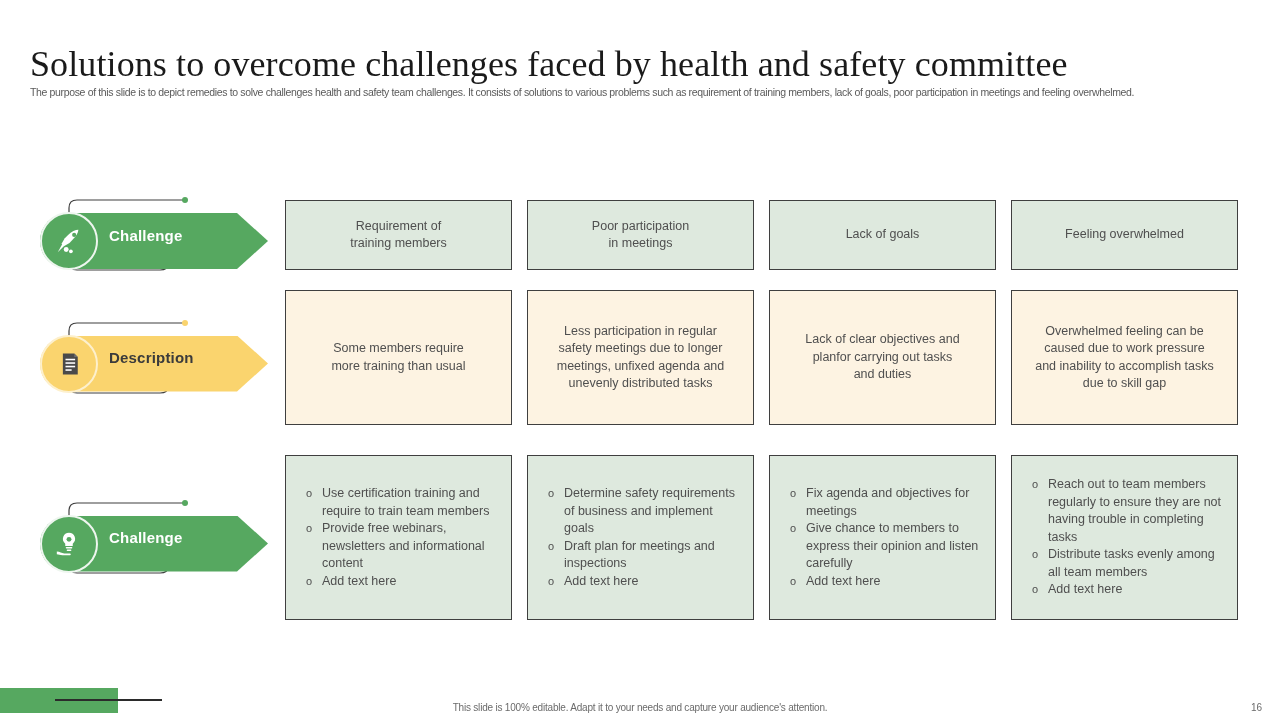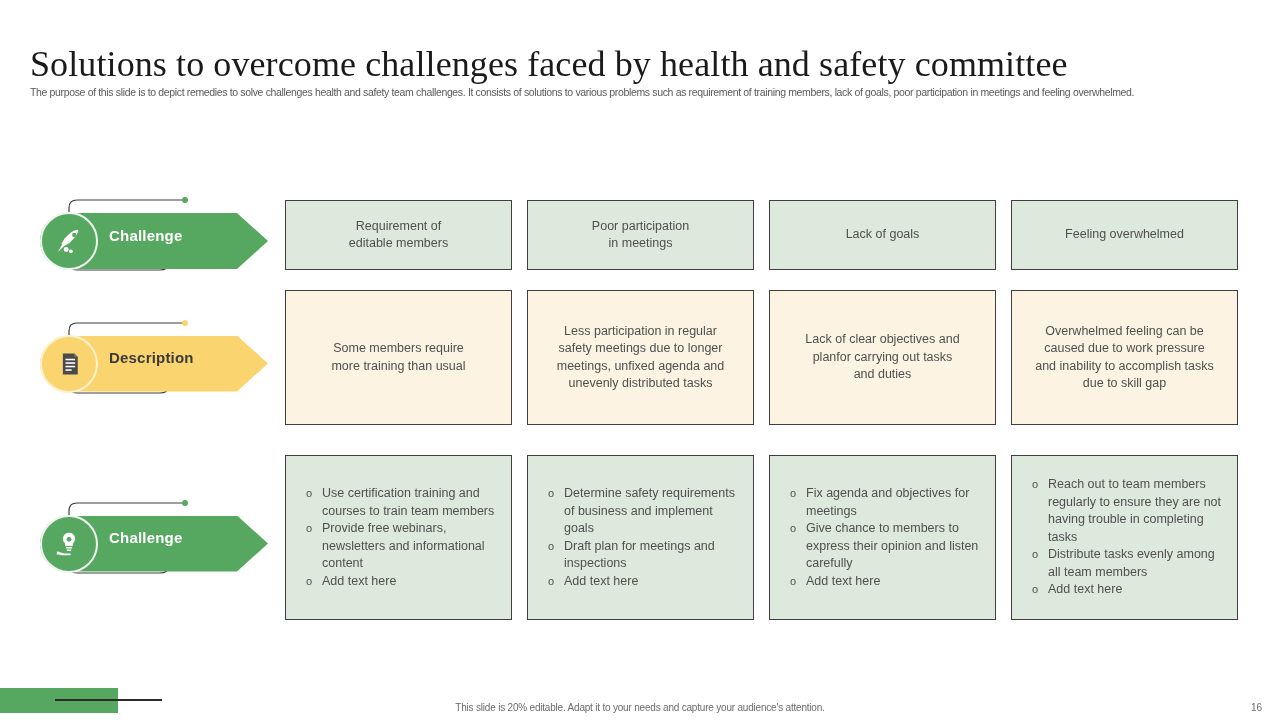--- a/index.html
+++ b/index.html
@@ -241,21 +241,21 @@
             <path d="M4 28l7-7-2-2-5 9z"></path>
             <circle cx="13" cy="25" r="2.6"></circle>
             <circle cx="18" cy="27" r="2"></circle>
           </svg>
         </div>
         <span class="banner-label label-light">Challenge</span>
       </div>
     </div>
     <div class="cards">
       <div class="card card-green" style="white-space:pre-line">Requirement of
-editable members</div>
+training members</div>
       <div class="card card-green" style="white-space:pre-line">Poor participation
 in meetings</div>
       <div class="card card-green" style="white-space:pre-line">Lack of goals</div>
       <div class="card card-green" style="white-space:pre-line">Feeling overwhelmed</div>
     </div>
   </div>
 
   <div class="row row-description">
     <div class="label-wrap">
       <svg class="connector" viewBox="0 0 140 94">
@@ -316,21 +316,21 @@
             <circle cx="16" cy="11" r="2.6" fill="#56a860"></circle>
             <path d="M3 24c3.5 0 5 2 8 2h6c1.2 0 1.2 2 0 2H9c-2.5 0-4-1-6-1z"></path>
           </svg>
         </div>
         <span class="banner-label label-light">Challenge</span>
       </div>
     </div>
     <div class="cards">
       <div class="card card-green card-list">
         <ul class="bullets">
-          <li>Use certification training and courses to train team members</li>
+          <li>Use certification training and require to train team members</li>
           <li>Provide free webinars, newsletters and informational content</li>
           <li>Add text here</li>
         </ul>
       </div>
       <div class="card card-green card-list">
         <ul class="bullets">
           <li>Determine safety requirements of business and implement goals</li>
           <li>Draft plan for meetings and inspections</li>
           <li>Add text here</li>
         </ul>
@@ -349,14 +349,14 @@
           <li>Add text here</li>
         </ul>
       </div>
     </div>
   </div>
 
 </div>
 
 <div class="footer-block"></div>
 <div class="footer-rule"></div>
-<div class="footer-note">This slide is 20% editable. Adapt it to your needs and capture your audience's attention.</div>
+<div class="footer-note">This slide is 100% editable. Adapt it to your needs and capture your audience's attention.</div>
 <div class="page-number">16</div>
 
 </body></html>

